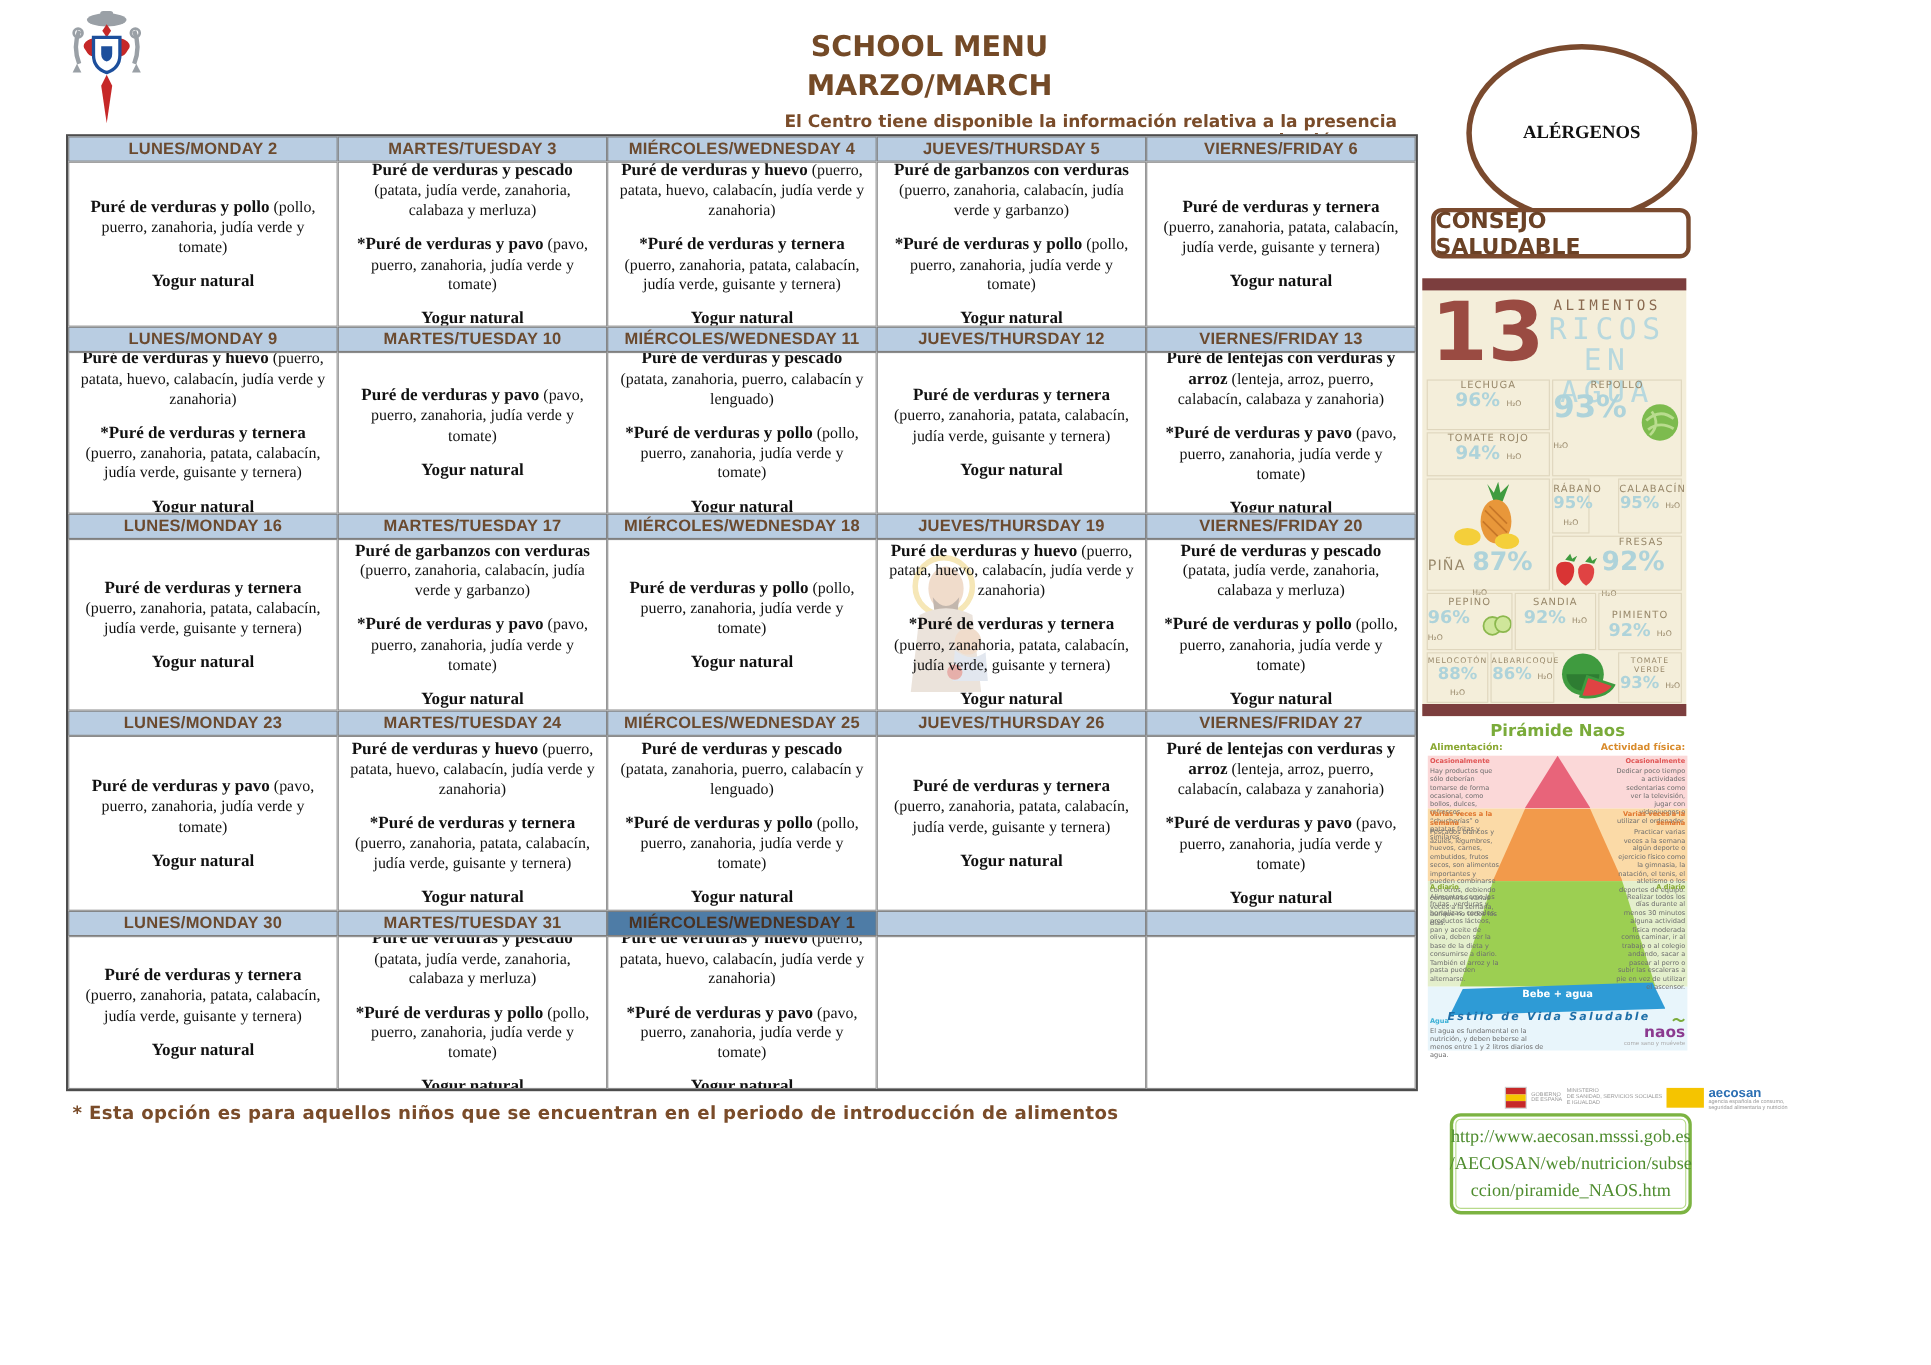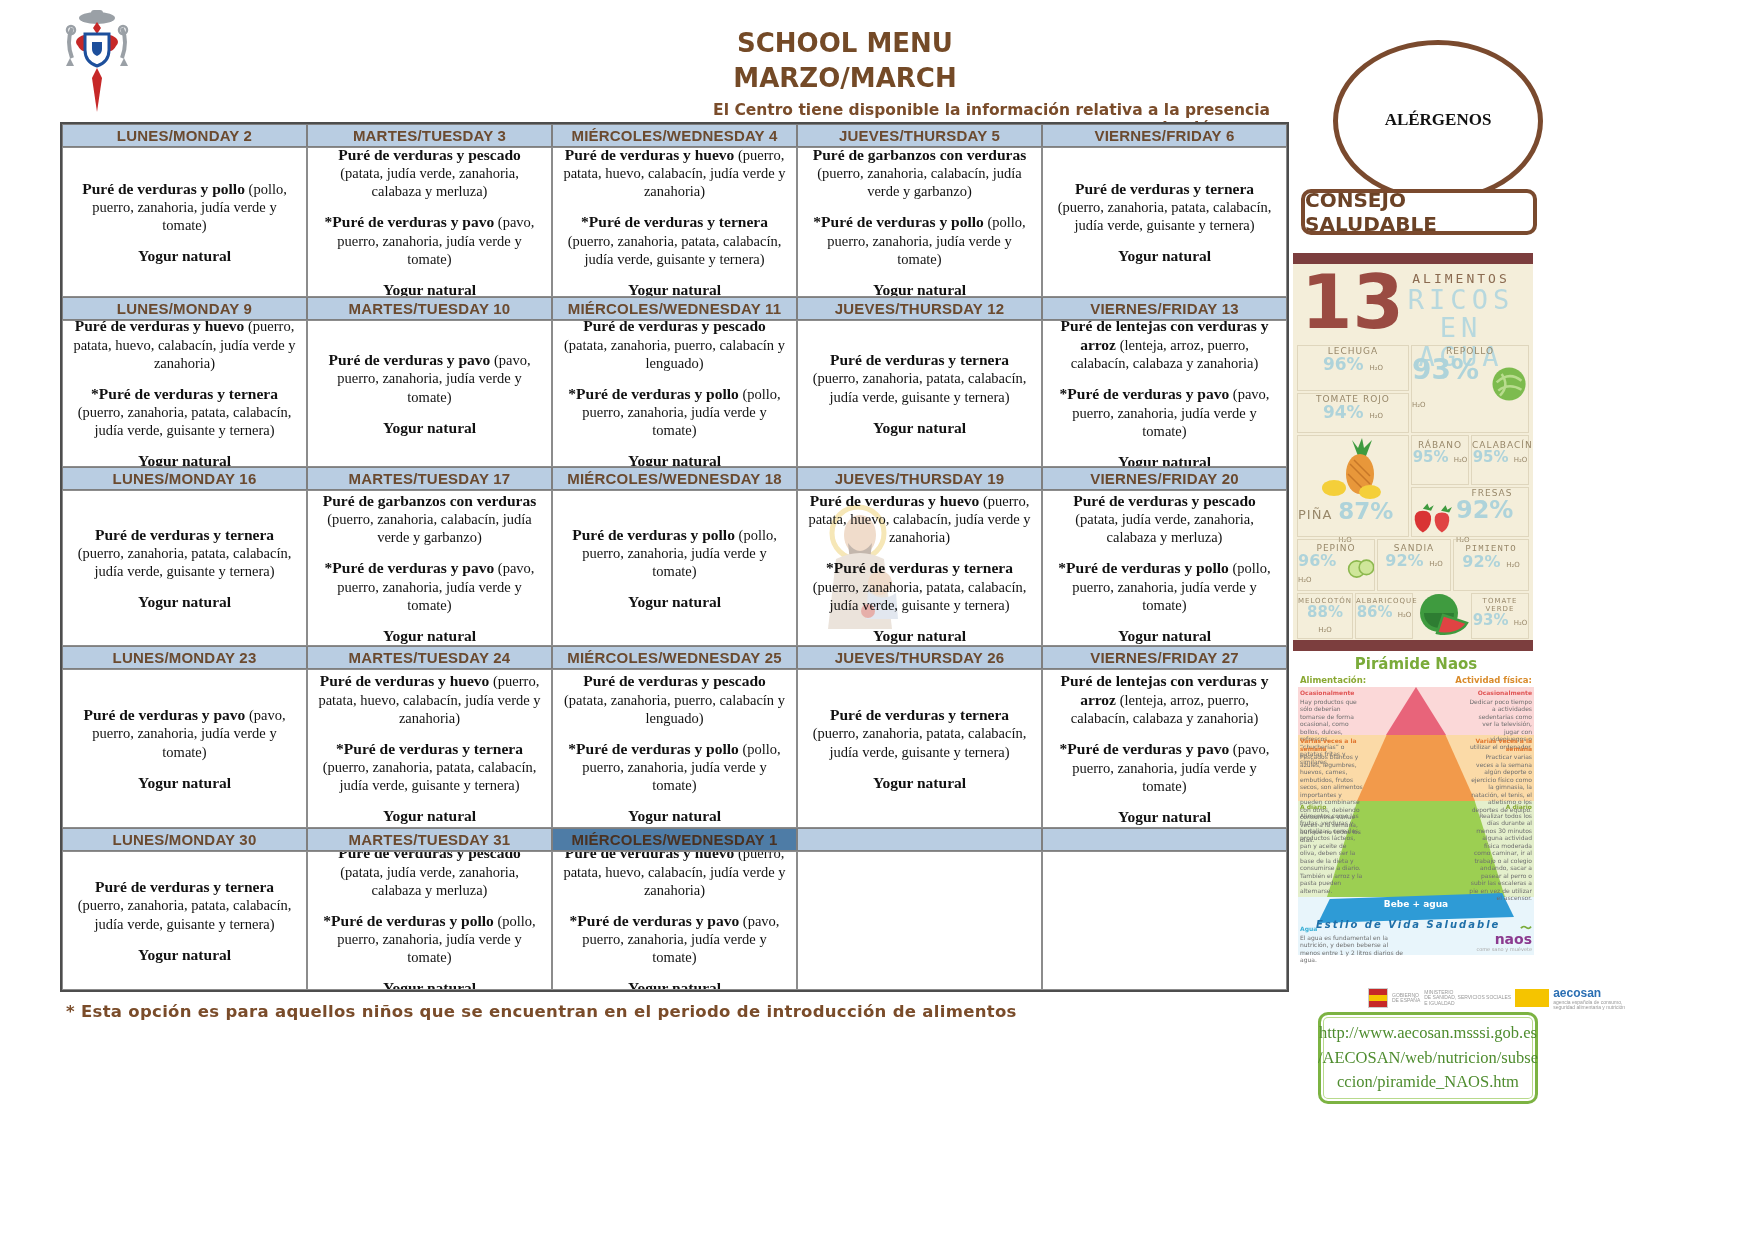--- a/index.html
+++ b/index.html
@@ -303,21 +303,21 @@
       <ellipse cx="42" cy="36" rx="14" ry="20" fill="#e8973a"></ellipse>
       <path d="M32 26 l20 20 M30 36 l18 18 M36 22 l16 16" stroke="#c77728" stroke-width="1.5"></path>
       <ellipse cx="16" cy="50" rx="12" ry="8" fill="#f4cf3a"></ellipse>
       <ellipse cx="52" cy="54" rx="11" ry="7" fill="#f4cf3a"></ellipse>
     </svg>
     <div style="display:flex;align-items:baseline;justify-content:center;gap:6px;">
       <span class="i-name" style="font-size:13px;">PIÑA</span>
         <span class="i-pct" style="font-size:23px;">87% <span class="h2o">H₂O</span></span>
     </div>
   </div>
-  <div class="slot" style="left:118px;top:182px;width:58px;height:50px;">
+  <div class="slot" style="left:118px;top:182px;width:34px;height:50px;">
     <div class="i-name" style="margin-top:4px;">RÁBANO</div>
       <div class="i-pct" style="font-size:15px;text-align:center;">95% <span class="h2o">H₂O</span></div>
   </div>
   <div class="slot" style="left:178px;top:182px;width:58px;height:50px;">
     <div class="i-name" style="margin-top:4px;">CALABACÍN</div>
       <div class="i-pct" style="font-size:15px;text-align:center;">95% <span class="h2o">H₂O</span></div>
   </div>
   <div class="slot" style="left:118px;top:234px;width:118px;height:50px;">
     <div style="display:flex;align-items:center;justify-content:center;gap:4px;">
       <svg width="44" height="38" viewBox="0 0 44 38">
@@ -340,21 +340,21 @@
         <circle cx="12" cy="13" r="10" fill="#cfe69a" stroke="#8cb84e" stroke-width="2"></circle>
         <circle cx="24" cy="11" r="9" fill="#cfe69a" stroke="#8cb84e" stroke-width="2"></circle>
       </svg>
     </div>
   </div>
   <div class="slot" style="left:84px;top:286px;width:74px;height:52px;">
     <div class="i-name" style="margin-top:3px;">SANDIA</div>
       <div class="i-pct" style="font-size:16px;text-align:center;">92% <span class="h2o">H₂O</span></div>
   </div>
   <div class="slot" style="left:160px;top:286px;width:76px;height:52px;">
-    <div class="i-name" style="margin-top:4px;font-family:Liberation Mono, monospace;">PIMIENTO</div>
+    <div class="i-name" style="margin-top:15px;">PIMIENTO</div>
       <div class="i-pct" style="font-size:16px;text-align:center;">92% <span class="h2o">H₂O</span></div>
   </div>
   <div class="slot" style="left:4px;top:340px;width:56px;height:46px;">
     <div class="i-name" style="font-size:7px;margin-top:3px;">MELOCOTÓN</div>
       <div class="i-pct" style="font-size:15px;text-align:center;">88% <span class="h2o">H₂O</span></div>
   </div>
   <div class="slot" style="left:62px;top:340px;width:58px;height:46px;">
     <div class="i-name" style="font-size:7px;margin-top:3px;">ALBARICOQUE</div>
       <div class="i-pct" style="font-size:15px;text-align:center;">86% <span class="h2o">H₂O</span></div>
   </div>

